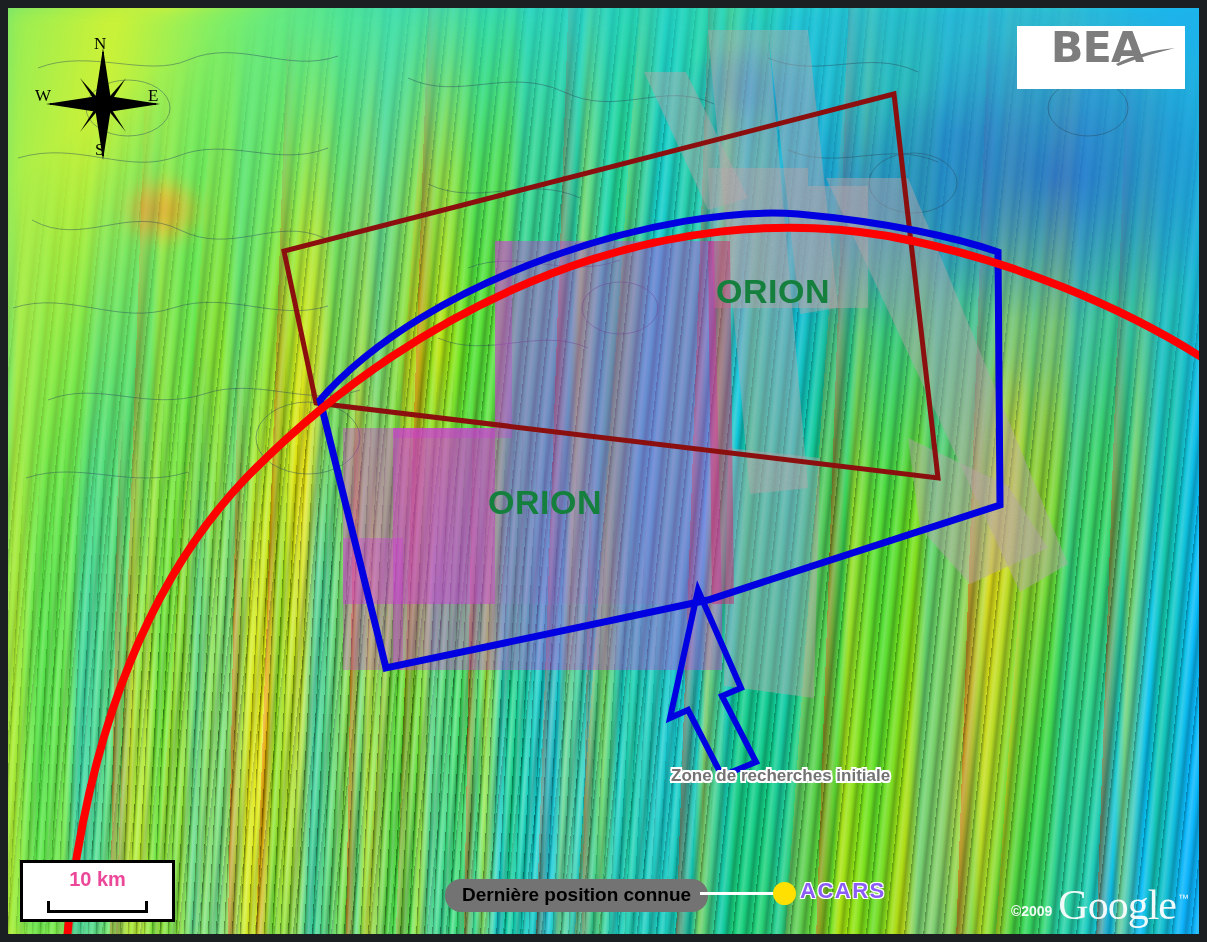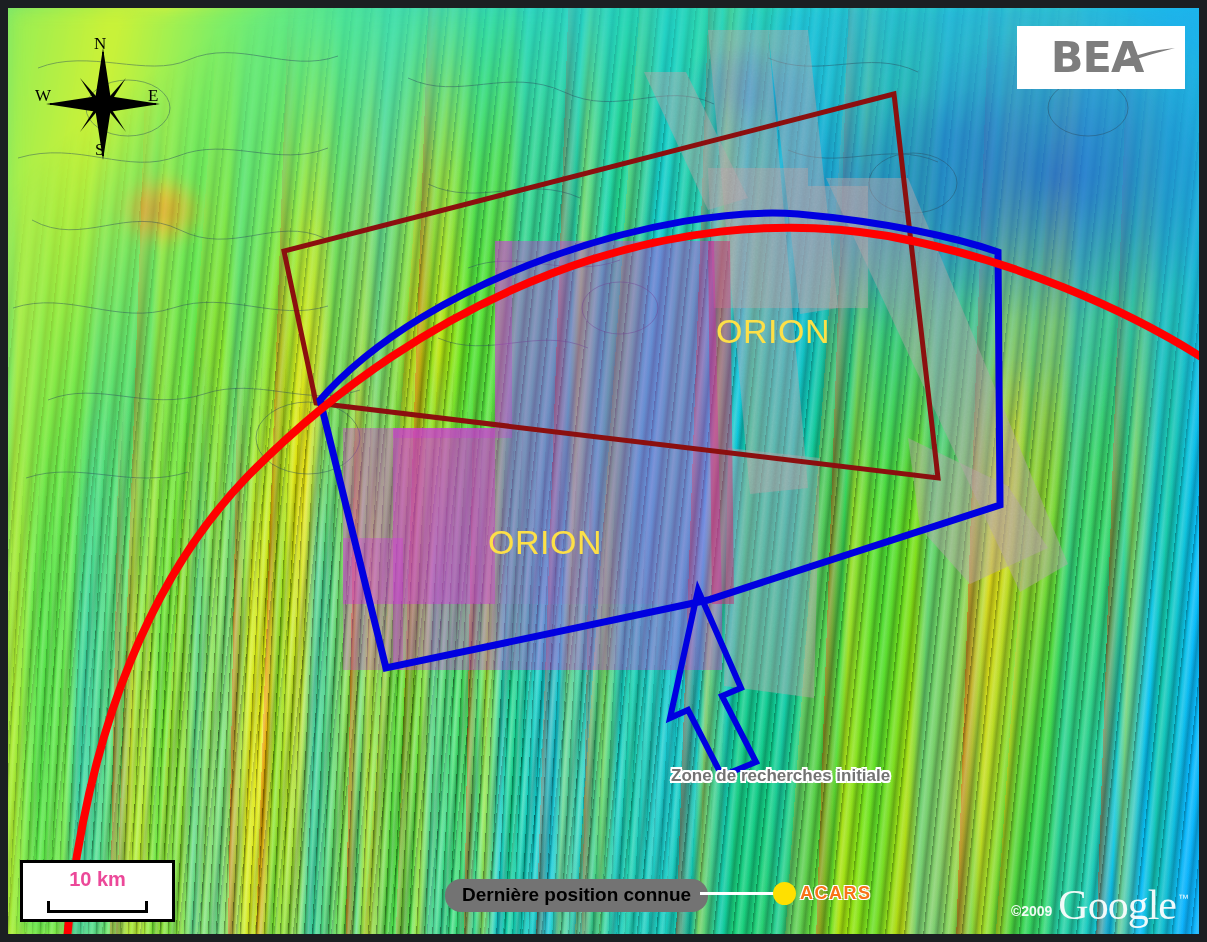--- a/index.html
+++ b/index.html
@@ -110,26 +110,25 @@
       radial-gradient(ellipse 200px 160px at 72% 22%, rgba(25,90,225,.45), rgba(25,90,225,0) 78%),
       linear-gradient(160deg, rgba(45,150,225,.65) 0%, rgba(40,175,220,.35) 55%, rgba(40,185,215,0) 85%);
     -webkit-mask-image: radial-gradient(ellipse 380px 330px at 86% 22%, #000 0%, #000 45%, rgba(0,0,0,0) 100%);
             mask-image: radial-gradient(ellipse 380px 330px at 86% 22%, #000 0%, #000 45%, rgba(0,0,0,0) 100%);
     filter: blur(5px);
   }
   
   #svg-overlay { position: absolute; inset: 0; }
   .map-label {
     position: absolute;
-    color: #fde047;
-    font-weight: normal;
+    color: #15803d;
+    font-weight: bold;
     letter-spacing: .5px;
     white-space: nowrap;
     pointer-events: none;
-    margin-top: 40px;
   }
   #label-orion { left: 708px; top: 264px; font-size: 34px; }
   #label-remus { left: 480px; top: 475px; font-size: 34px; }
   #label-zone {
     position: absolute;
     left: 663px; top: 758px;
     font-size: 17px;
     font-weight: bold;
     color: #737373;
     white-space: nowrap;
@@ -150,21 +149,21 @@
   #compass-n { left: 60px; top: 0px; }
   #compass-s { left: 61px; top: 106px; }
   #compass-w { left: 1px;  top: 52px; }
   #compass-e { left: 114px; top: 52px; }
   
   #bea-logo {
     position: absolute;
     right: 14px; top: 18px;
     width: 168px; height: 63px;
     background: #fff;
-    display: flex; align-items: center; justify-content: center;
+    display: flex; justify-content: center;
   }
   #bea-text {
     font-family: "DejaVu Sans", sans-serif;
     font-size: 43px;
     font-weight: bold;
     color: #7d7d7d;
     letter-spacing: -1px;
     line-height: 1;
     position: relative;
     left: -4px;
@@ -222,23 +221,23 @@
   #acars-dot {
     position: absolute;
     left: 765px; bottom: 29px;
     width: 23px; height: 23px;
     border-radius: 50%;
     background: #ffe000;
   }
   #acars-text {
     position: absolute;
     left: 792px; bottom: 30px;
-    font-size: 18px;
-    font-weight: bold;
-    color: #f97316;
+    font-size: 22px;
+    font-weight: bold;
+    color: #8b5cf6;
     letter-spacing: 1.5px;
     text-shadow: -1px -1px 0 #fff, 1px -1px 0 #fff, -1px 1px 0 #fff, 1px 1px 0 #fff;
   }
   
   #google-watermark {
     position: absolute;
     right: 10px; bottom: 8px;
     display: flex; align-items: flex-end; gap: 6px;
     color: #fff;
     opacity: .93;

